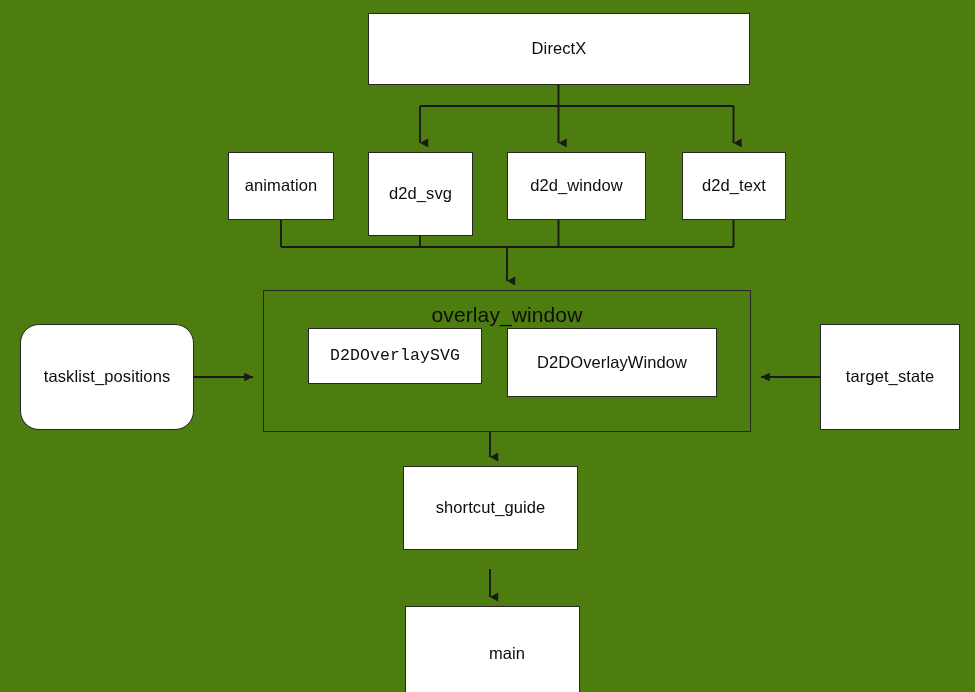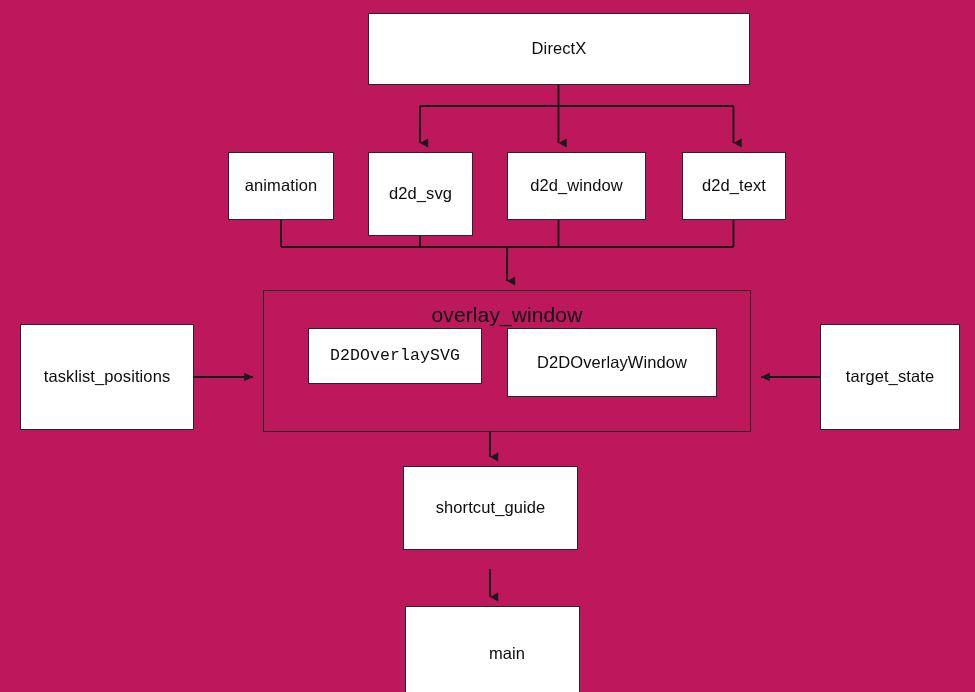--- a/index.html
+++ b/index.html
@@ -8,21 +8,21 @@
     padding: 0;
     background: #ffffff;
   }
   body {
     font-family: "Liberation Sans", sans-serif;
   }
   #diagram-canvas {
     position: relative;
     width: 975px;
     height: 692px;
-    background: #be185d;
+    background: #4d7c0f;
     overflow: hidden;
   }
   #edge-layer {
     position: absolute;
     left: 0;
     top: 0;
     width: 975px;
     height: 692px;
     pointer-events: none;
   }
@@ -135,21 +135,21 @@
   </div>
 
   <div class="node child" style="left:308px; top:328px; width:174px; height:56px;font-family:Liberation Mono, monospace;">
     <span class="node-label">D2DOverlaySVG</span>
   </div>
 
   <div class="node child" style="left:507px; top:328px; width:210px; height:69px;">
     <span class="node-label">D2DOverlayWindow</span>
   </div>
 
-  <div class="node" style="left:20px; top:324px; width:174px; height:106px;">
+  <div class="node" style="left:20px; top:324px; width:174px; height:106px;border-radius:19px;">
     <span class="node-label">tasklist_positions</span>
   </div>
 
   <div class="node" style="left:820px; top:324px; width:140px; height:106px;">
     <span class="node-label">target_state</span>
   </div>
 
   <div class="node" style="left:403px; top:466px; width:175px; height:84px;">
     <span class="node-label">shortcut_guide</span>
   </div>

